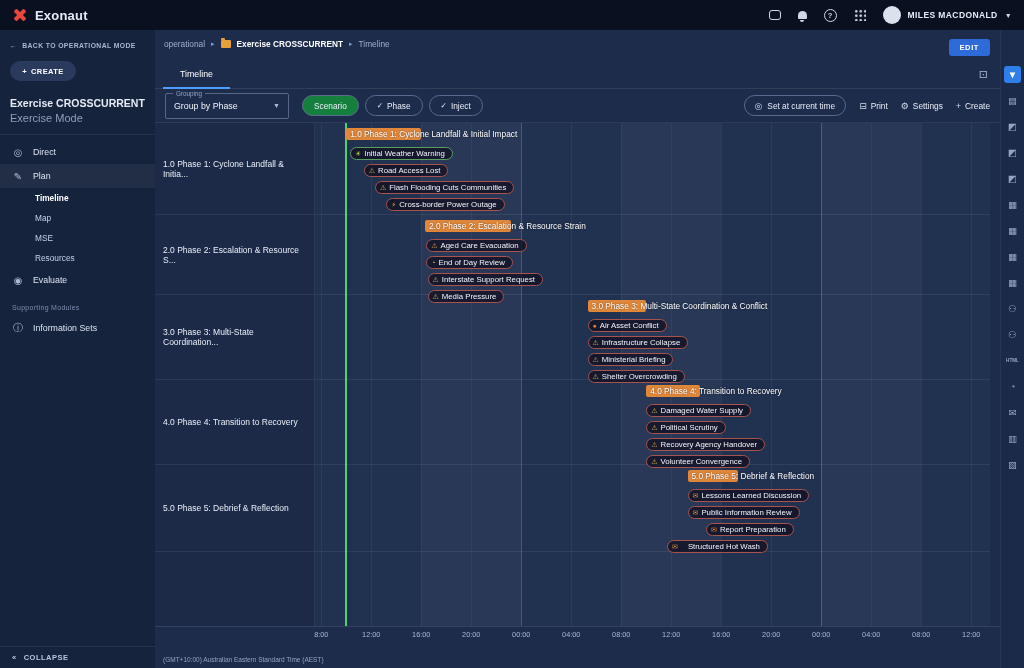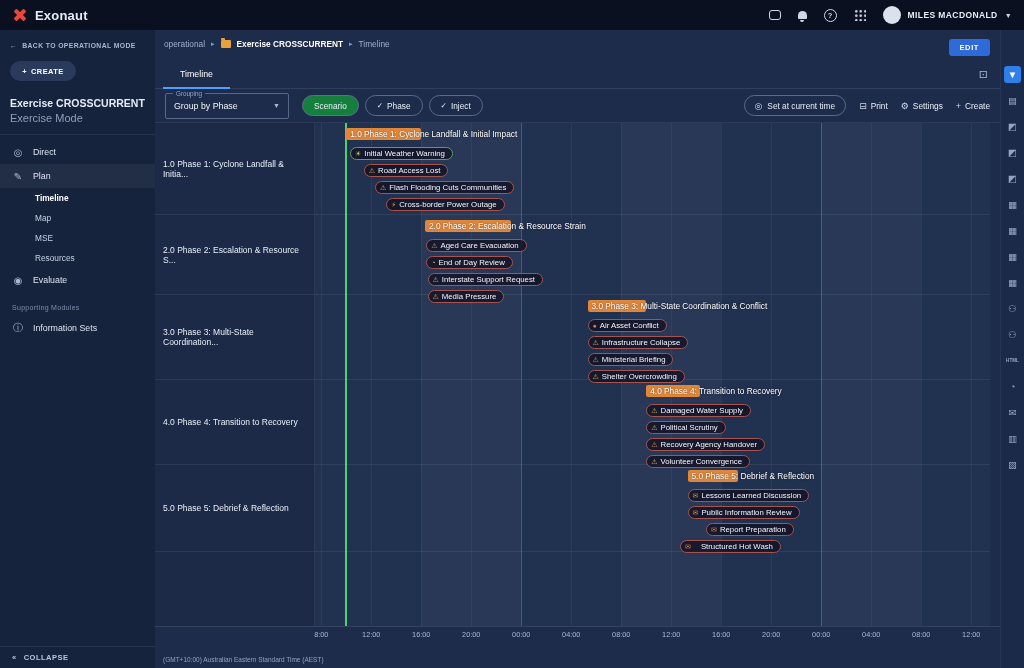--- a/index.html
+++ b/index.html
@@ -375,21 +375,21 @@
             <span>Lessons Learned Discussion</span>
           </div>
           <div class="inject" style="left: 372.5px; top: 41px; border-color: rgb(168, 83, 78);">
             <span class="ii" style="color: rgb(224, 138, 60);">✉</span>
             <span>Public Information Review</span>
           </div>
           <div class="inject" style="left: 391px; top: 58px; border-color: rgb(168, 83, 78);">
             <span class="ii" style="color: rgb(224, 138, 60);">✉</span>
             <span>Report Preparation</span>
           </div>
-          <div class="inject" style="left: 365px; top: 75px; border-color: rgb(168, 83, 78); gap: 10px;">
+          <div class="inject" style="left: 352px; top: 75px; border-color: rgb(168, 83, 78); gap: 10px;">
             <span class="ii" style="color: rgb(224, 138, 60);">✉</span>
             <span>Structured Hot Wash</span>
           </div>
         </div>
       </div>
   </div>
 
   <div class="axis">
       <span style="left: 6.25px;">8:00</span>
       <span style="left: 56.25px;">12:00</span>

